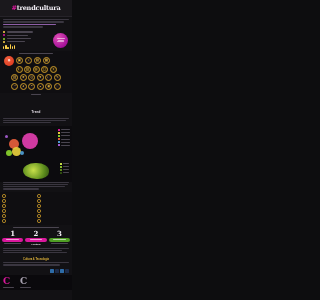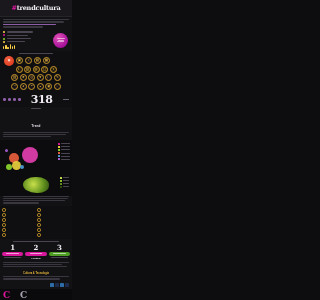--- a/index.html
+++ b/index.html
@@ -279,30 +279,20 @@
     <div class="icon-row">
       <span class="icon">◔</span>
       <span class="icon">◕</span>
       <span class="icon">◓</span>
       <span class="icon">◒</span>
       <span class="icon">◉</span>
       <span class="icon">◌</span>
     </div>
   </div>
 
-  <div class="bignum-band">
-    <div class="bignum-dots">
-      <span class="bndot"></span>
-      <span class="bndot"></span>
-      <span class="bndot"></span>
-      <span class="bndot"></span>
-    </div>
-    <div class="bignum">318</div>
-    <div class="bignum-rule"></div>
-  </div>
   <div class="bignum-caption"></div>
 
   <div class="section-title-bar">
     <span class="section-title">Trend</span>
   </div>
   <div class="textblock">
     <div class="tline" style="width:100%"></div>
     <div class="tline" style="width:96%"></div>
     <div class="tline" style="width:72%"></div>
   </div>

